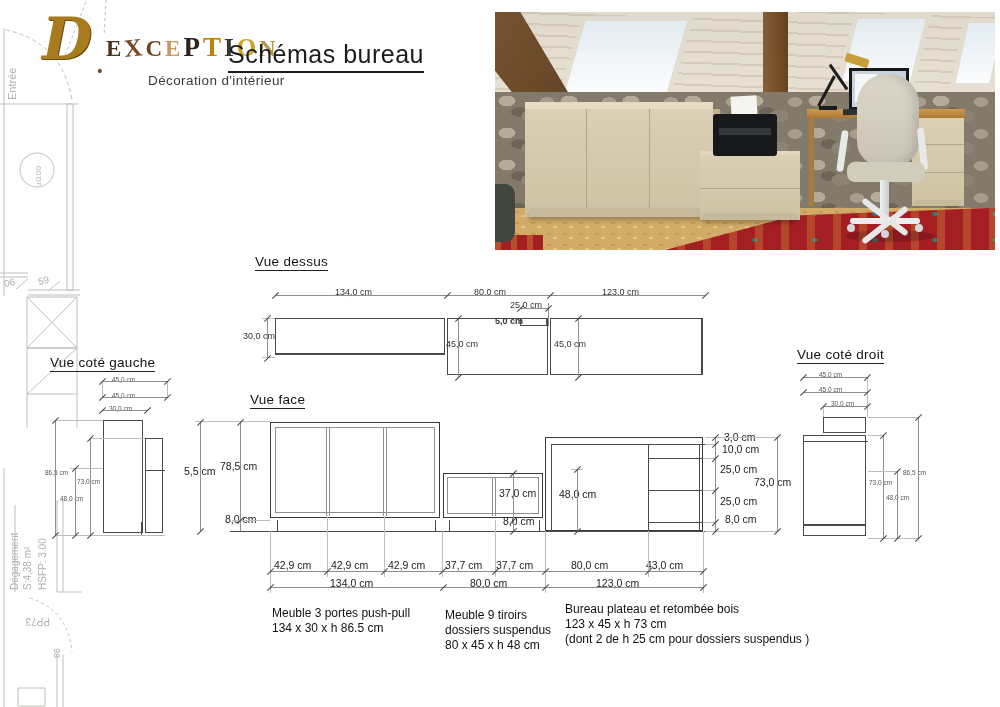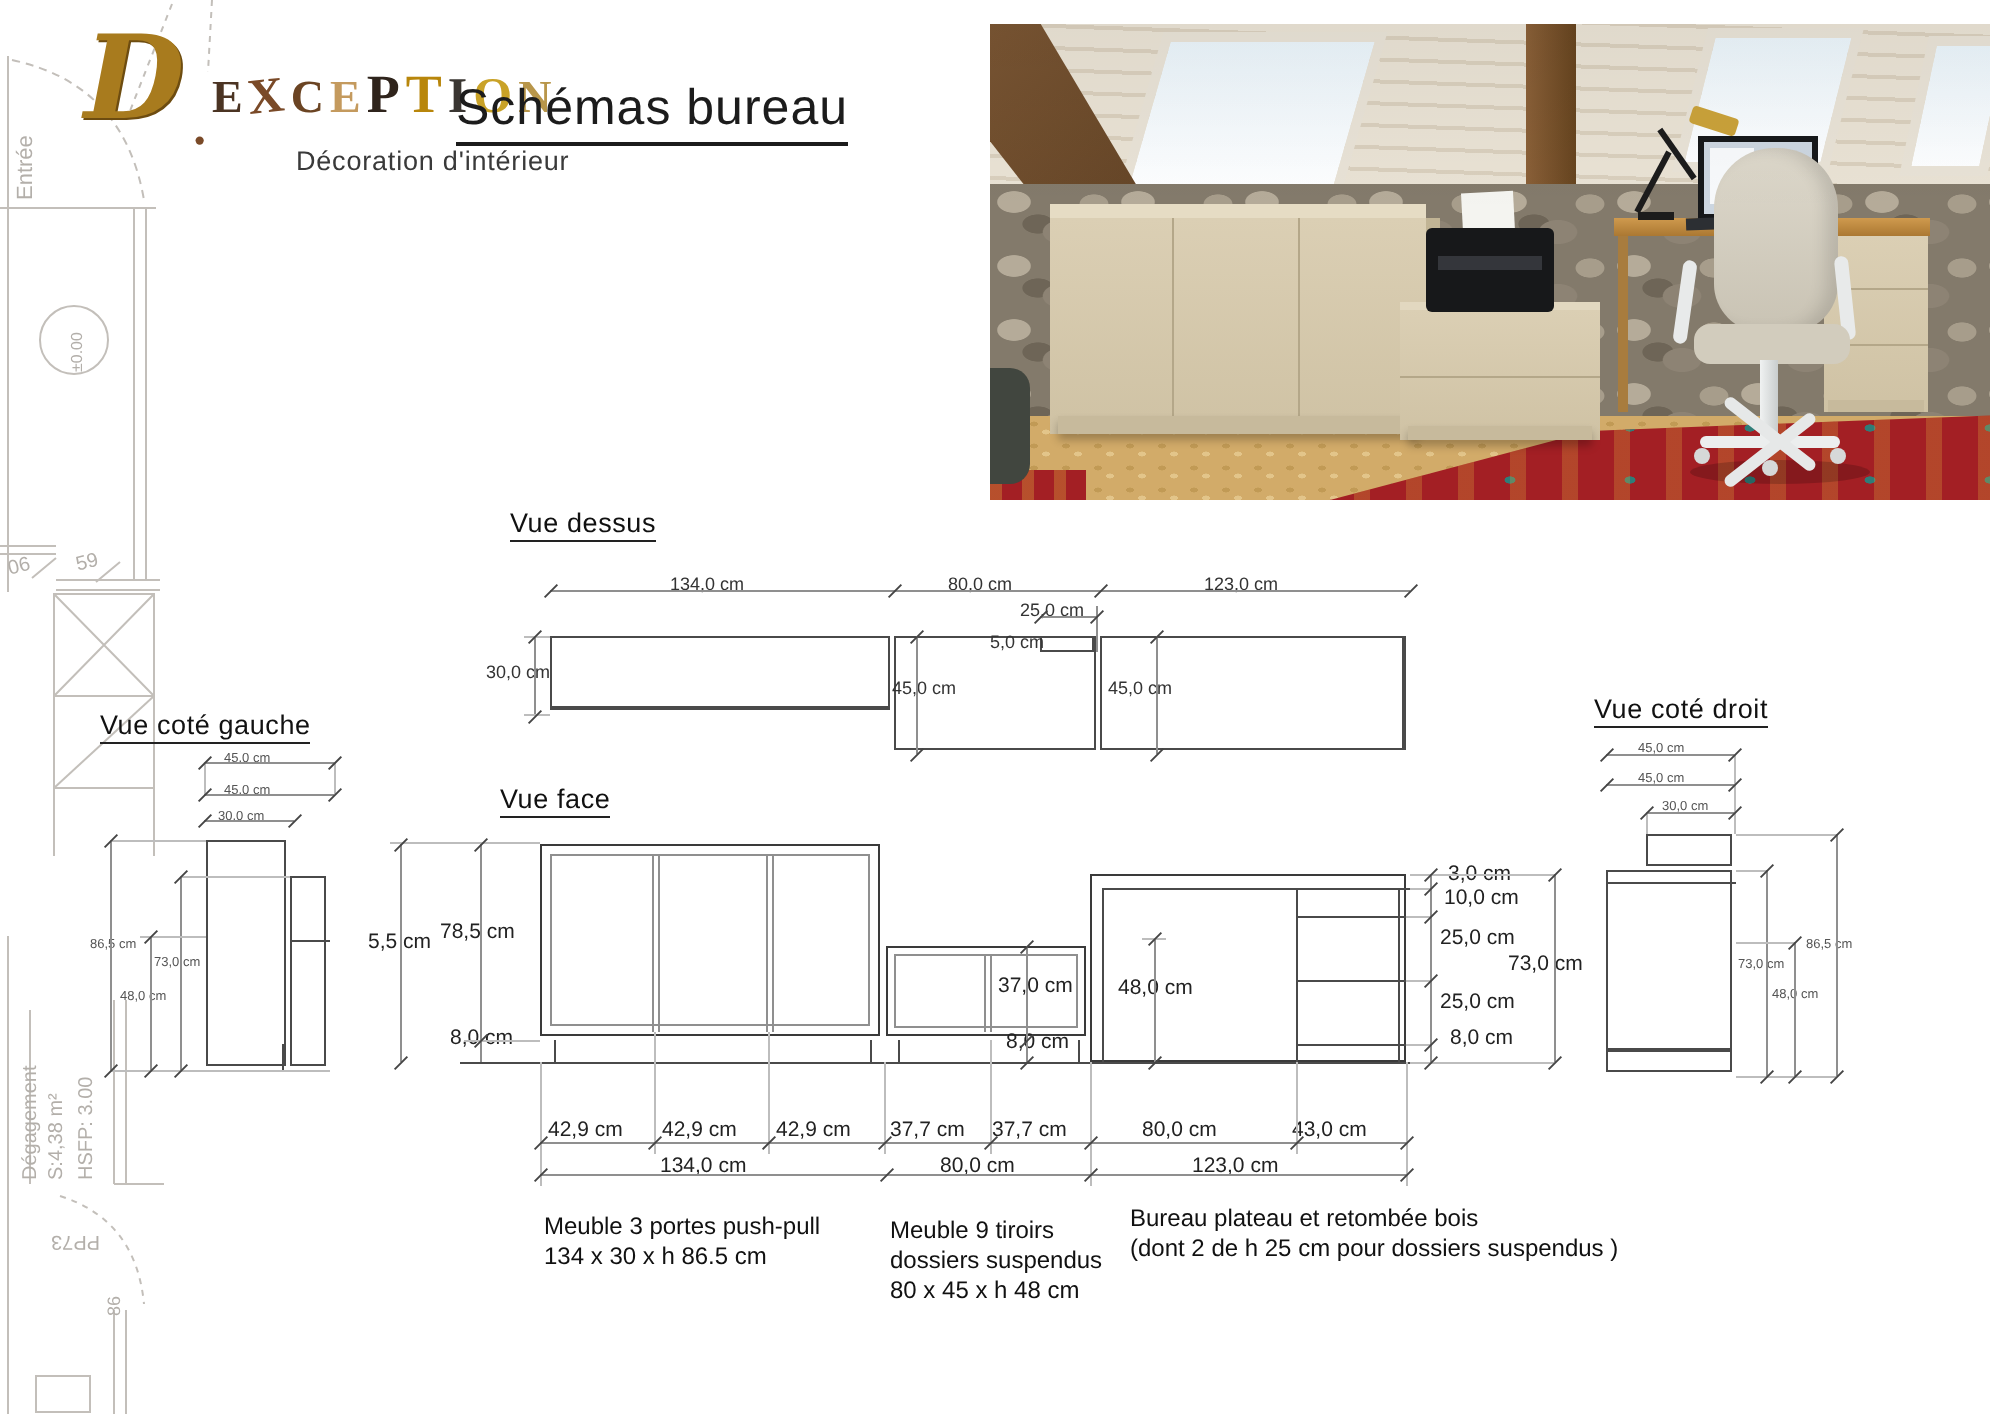--- a/index.html
+++ b/index.html
@@ -179,21 +179,21 @@
 
   <div class="vh" style="left:255px;top:254px;">Vue dessus</div>
   <div class="bx" style="left:275px;top:318px;width:170px;height:37px;border-bottom-width:2px;"></div>
   <div class="bx" style="left:447px;top:318px;width:101px;height:57px;"></div>
   <div class="bx" style="left:550px;top:318px;width:153px;height:57px;border-right-width:2px;"></div>
   <div class="bx" style="left:520px;top:318px;width:27px;height:8px;border-top:none;"></div>
   <span class="d9" style="left:335px;top:288px;">134,0 cm</span>
   <span class="d9" style="left:474px;top:288px;">80,0 cm</span>
   <span class="d9" style="left:602px;top:288px;">123,0 cm</span>
   <span class="d9" style="left:510px;top:301px;">25,0 cm</span>
-  <span class="d9" style="left:495px;top:317px;">5,0 cm</span>
+  <span class="d9" style="left:495px;top:317px;font-weight:bold;">5,0 cm</span>
   <span class="d9" style="left:243px;top:332px;">30,0 cm</span>
   <span class="d9" style="left:446px;top:340px;">45,0 cm</span>
   <span class="d9" style="left:554px;top:340px;">45,0 cm</span>
 
   <div class="vh" style="left:250px;top:392px;">Vue face</div>
   <div class="bx" style="left:270px;top:422px;width:170px;height:96px;border-color:#3a3a3a;"></div>
   <div class="bx bxg" style="left:275px;top:427px;width:160px;height:86px;"></div>
   <div class="bx" style="left:443px;top:473px;width:100px;height:45px;border-color:#3a3a3a;"></div>
   <div class="bx bxg" style="left:447px;top:477px;width:92px;height:37px;"></div>
   <div class="bx" style="left:545px;top:437px;width:158px;height:94px;border-color:#3a3a3a;"></div>
@@ -245,20 +245,21 @@
     <div>Meuble 3 portes push-pull</div>
     <div>134 x 30 x h 86.5 cm</div>
   </div>
   <div class="note" style="left:445px;top:608px;">
     <div>Meuble 9 tiroirs</div>
     <div>dossiers suspendus</div>
     <div>80 x 45 x h 48 cm</div>
   </div>
   <div class="note" style="left:565px;top:602px;">
     <div>Bureau plateau et retombée bois</div>
+    <div>123 x 45 x h 73 cm</div>
     <div>(dont 2 de h 25 cm pour dossiers suspendus )</div>
   </div>
 
 <div class="ln" style="left: 275px; top: 295px; width: 430px; height: 1px; background: rgb(143, 143, 143);"></div>
     <div class="ln" style="left: 520px; top: 308px; width: 28px; height: 1px; background: rgb(143, 143, 143);"></div>
     <div class="ln" style="left: 548px; top: 303px; width: 1px; height: 23px; background: rgb(143, 143, 143);"></div>
     <div class="ln" style="left: 267px; top: 318px; width: 1px; height: 40px; background: rgb(143, 143, 143);"></div>
     <div class="ln" style="left: 262px; top: 318px; width: 13px; height: 1px; background: rgb(189, 189, 189);"></div>
     <div class="ln" style="left: 262px; top: 357px; width: 13px; height: 1px; background: rgb(189, 189, 189);"></div>
     <div class="ln" style="left: 458px; top: 318px; width: 1px; height: 59px; background: rgb(143, 143, 143);"></div>

